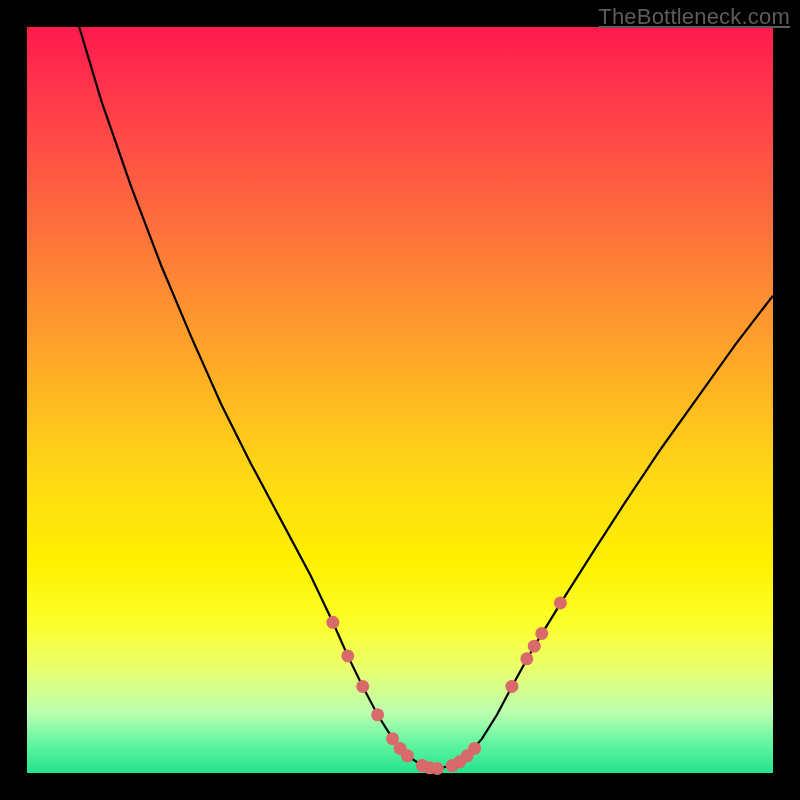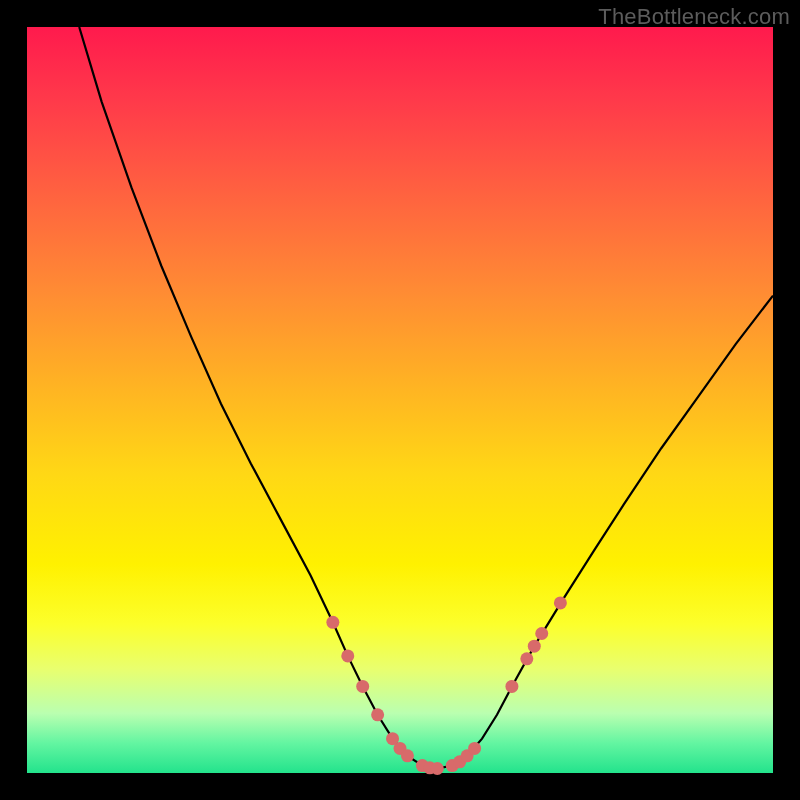--- a/index.html
+++ b/index.html
@@ -32,20 +32,21 @@
       #23e38c 100%);
   }
   .watermark {
     position: absolute;
     top: 4px;
     right: 10px;
     color: #5c5c5c;
     font-size: 22px;
     font-weight: 500;
     letter-spacing: 0.2px;
+    text-decoration: underline;
   }
   svg.plot {
     position: absolute;
     left: 27px;
     top: 27px;
     width: 746px;
     height: 746px;
     overflow: visible;
   }
   .curve {

